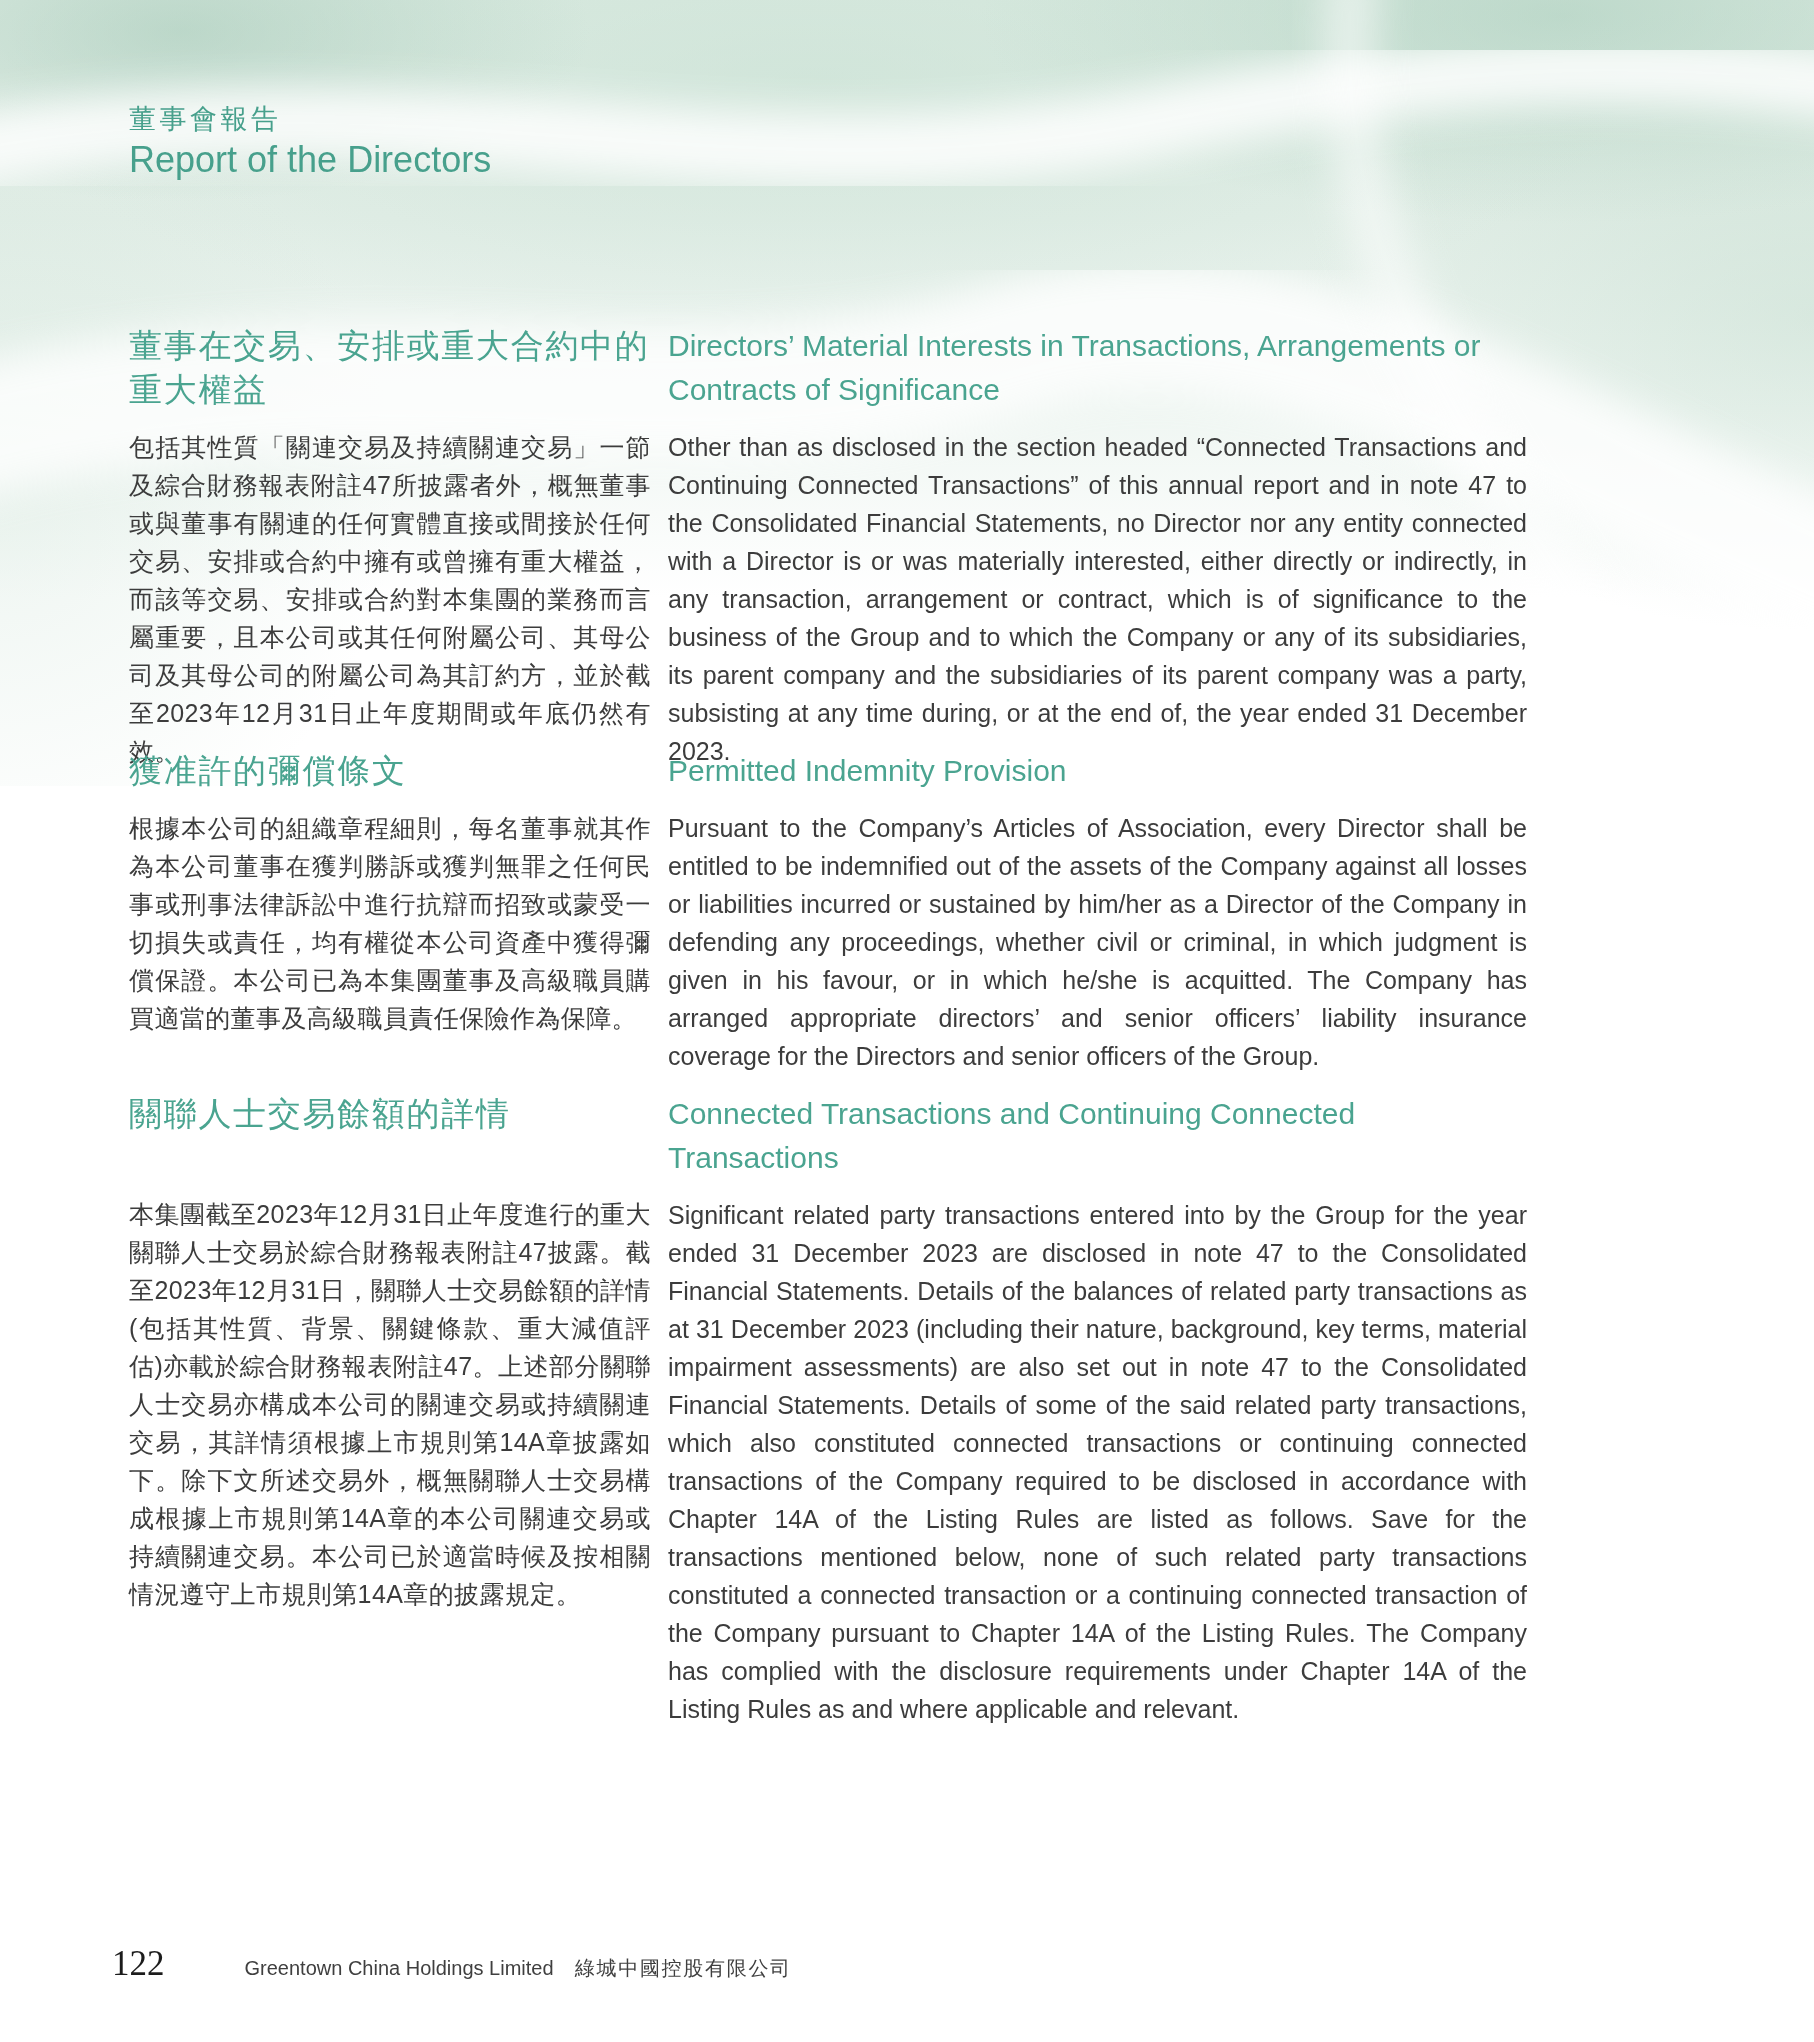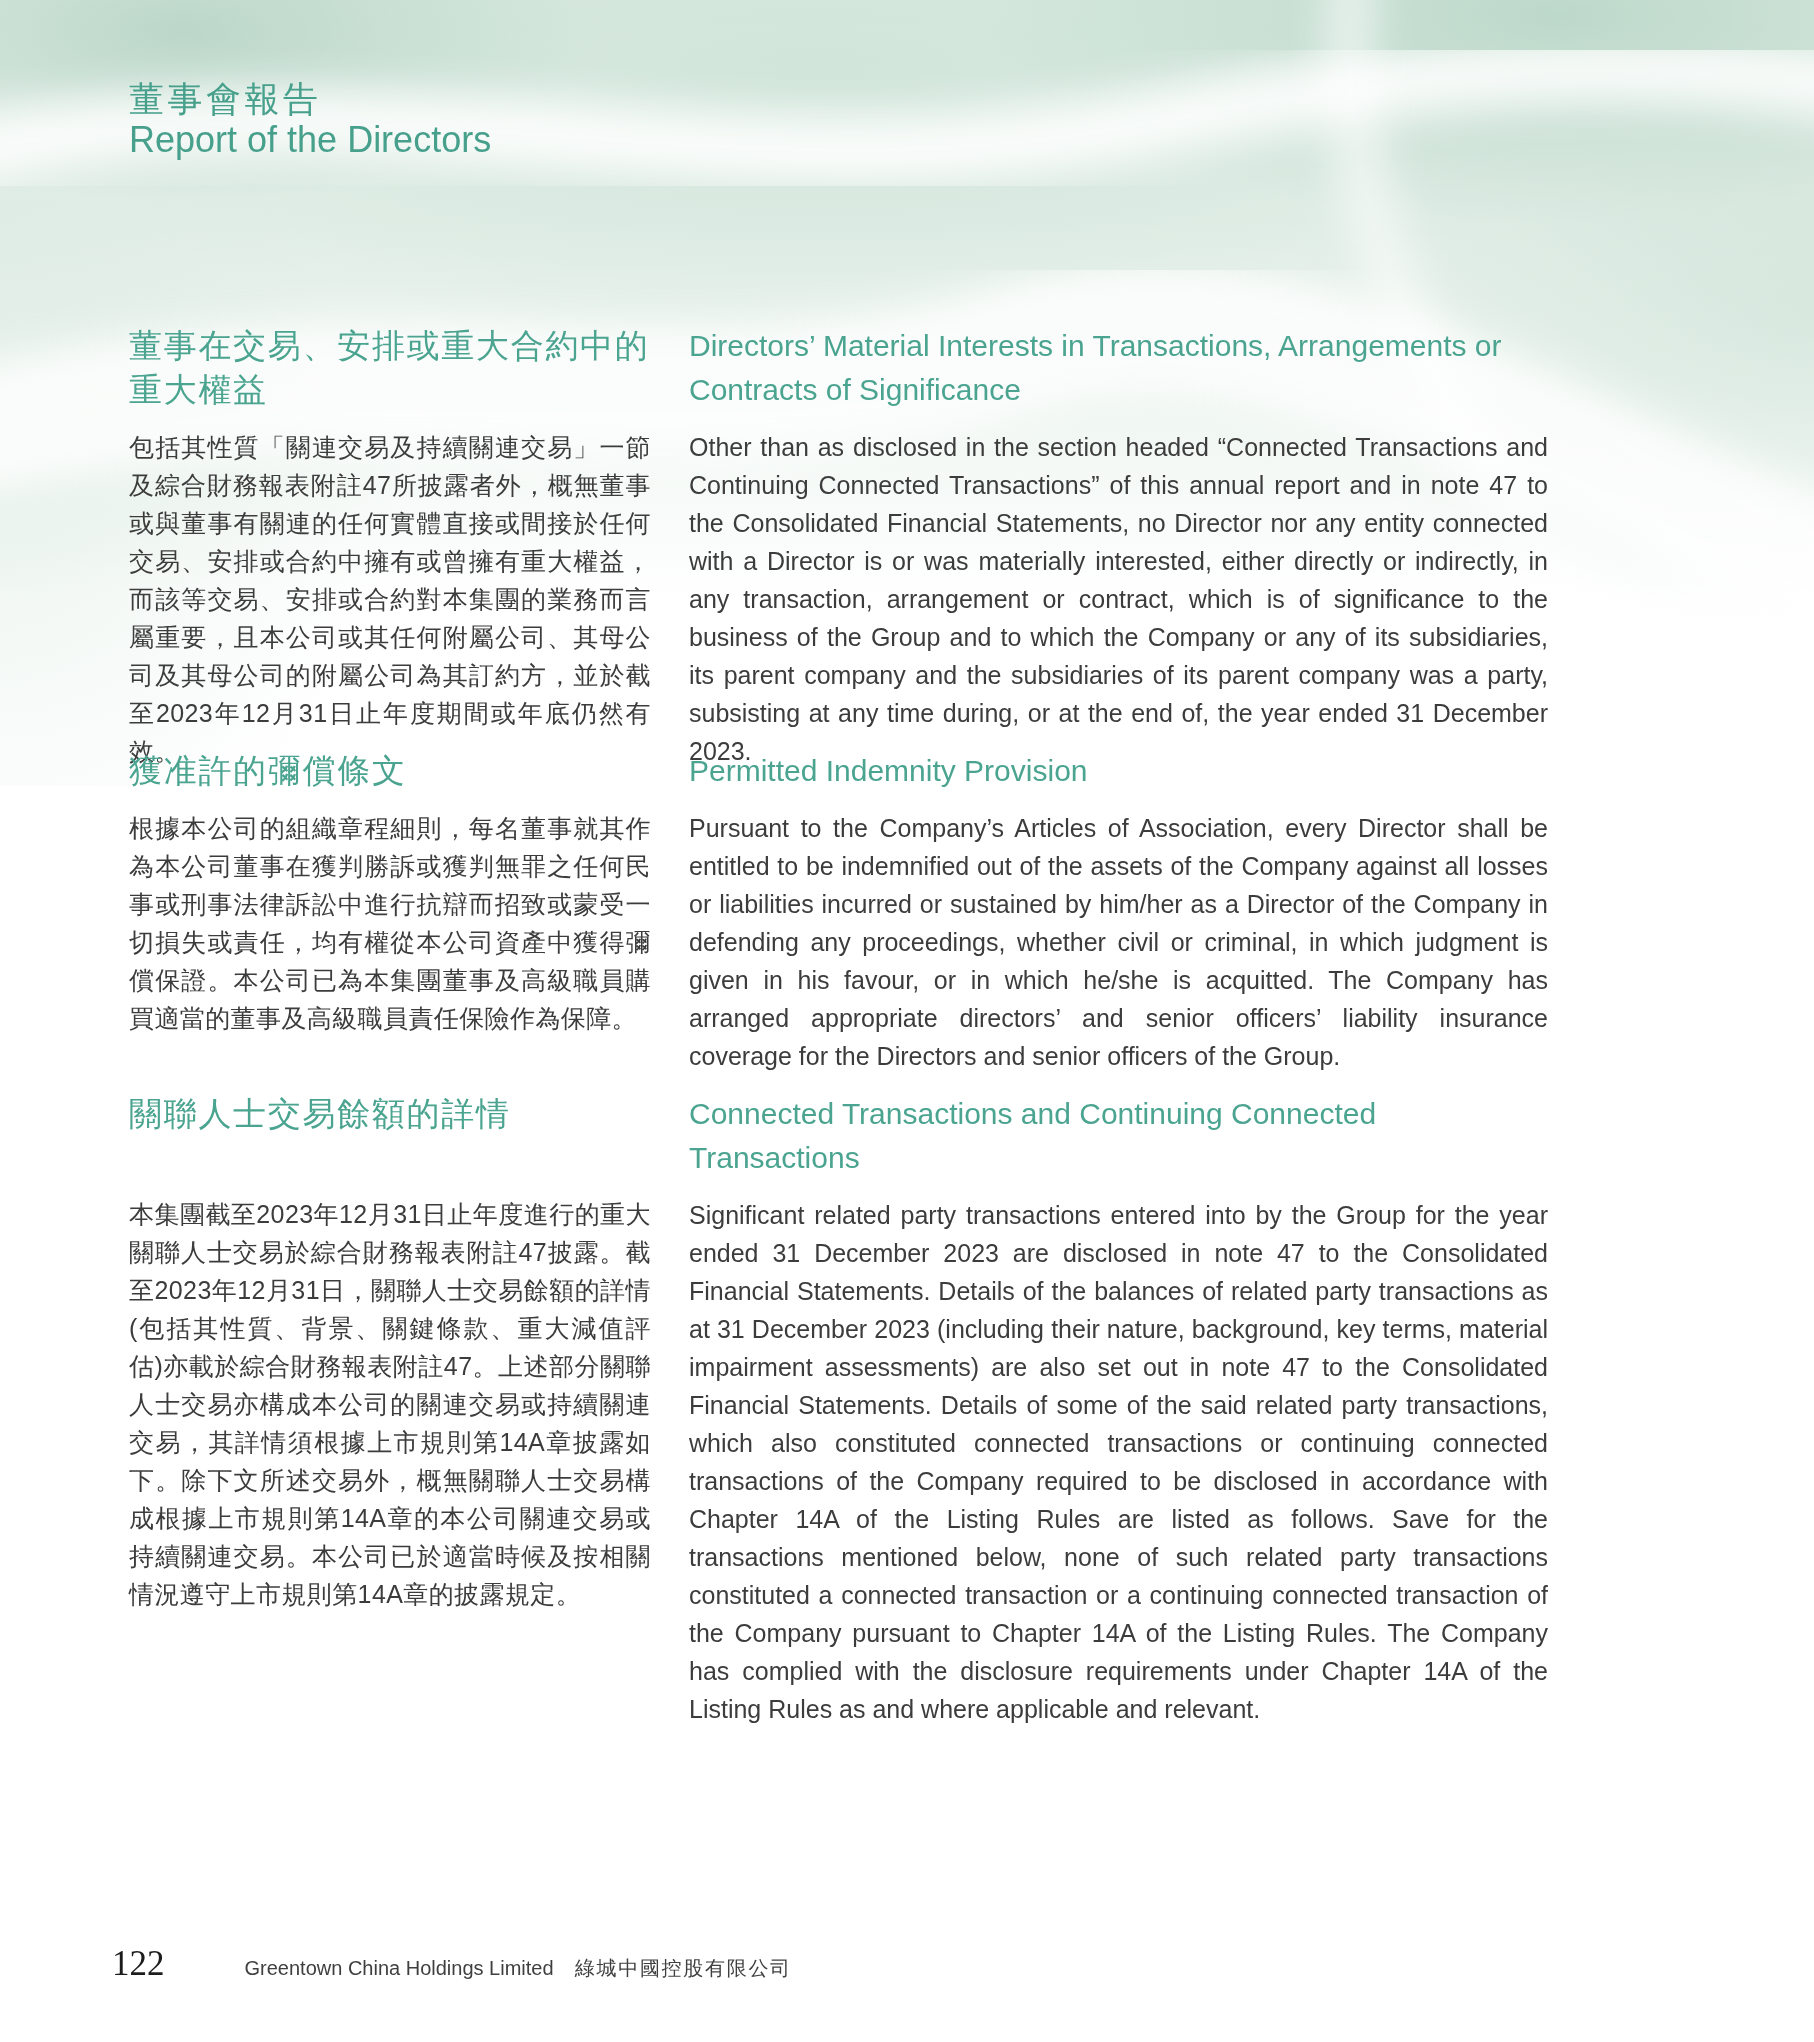--- a/index.html
+++ b/index.html
@@ -33,37 +33,38 @@
   .watercolor svg { display: block; }
 
   
   .running-header {
     position: absolute;
     top: 80px;
     left: 129px;
     color: #47a08c;
   }
   .running-header .zh {
-    font-size: 35px;
+    font-size: 27px;
     letter-spacing: 3.5px;
     line-height: 38px;
+    margin-top: 20px;
   }
   .running-header .en {
     font-size: 36px;
     line-height: 44px;
   }
 
   
   .section {
     position: absolute;
     left: 129px;
     width: 1420px;
     display: grid;
     grid-template-columns: 522px 859px;
-    column-gap: 38px;
+    column-gap: 17px;
   }
   .section-1 { top: 324px; }
   .section-2 { top: 749px; }
   .section-3 { top: 1092px; }
 
   h2 {
     margin: 0 0 15.7px 0;
     font-weight: normal;
     color: #4aa490;
   }

